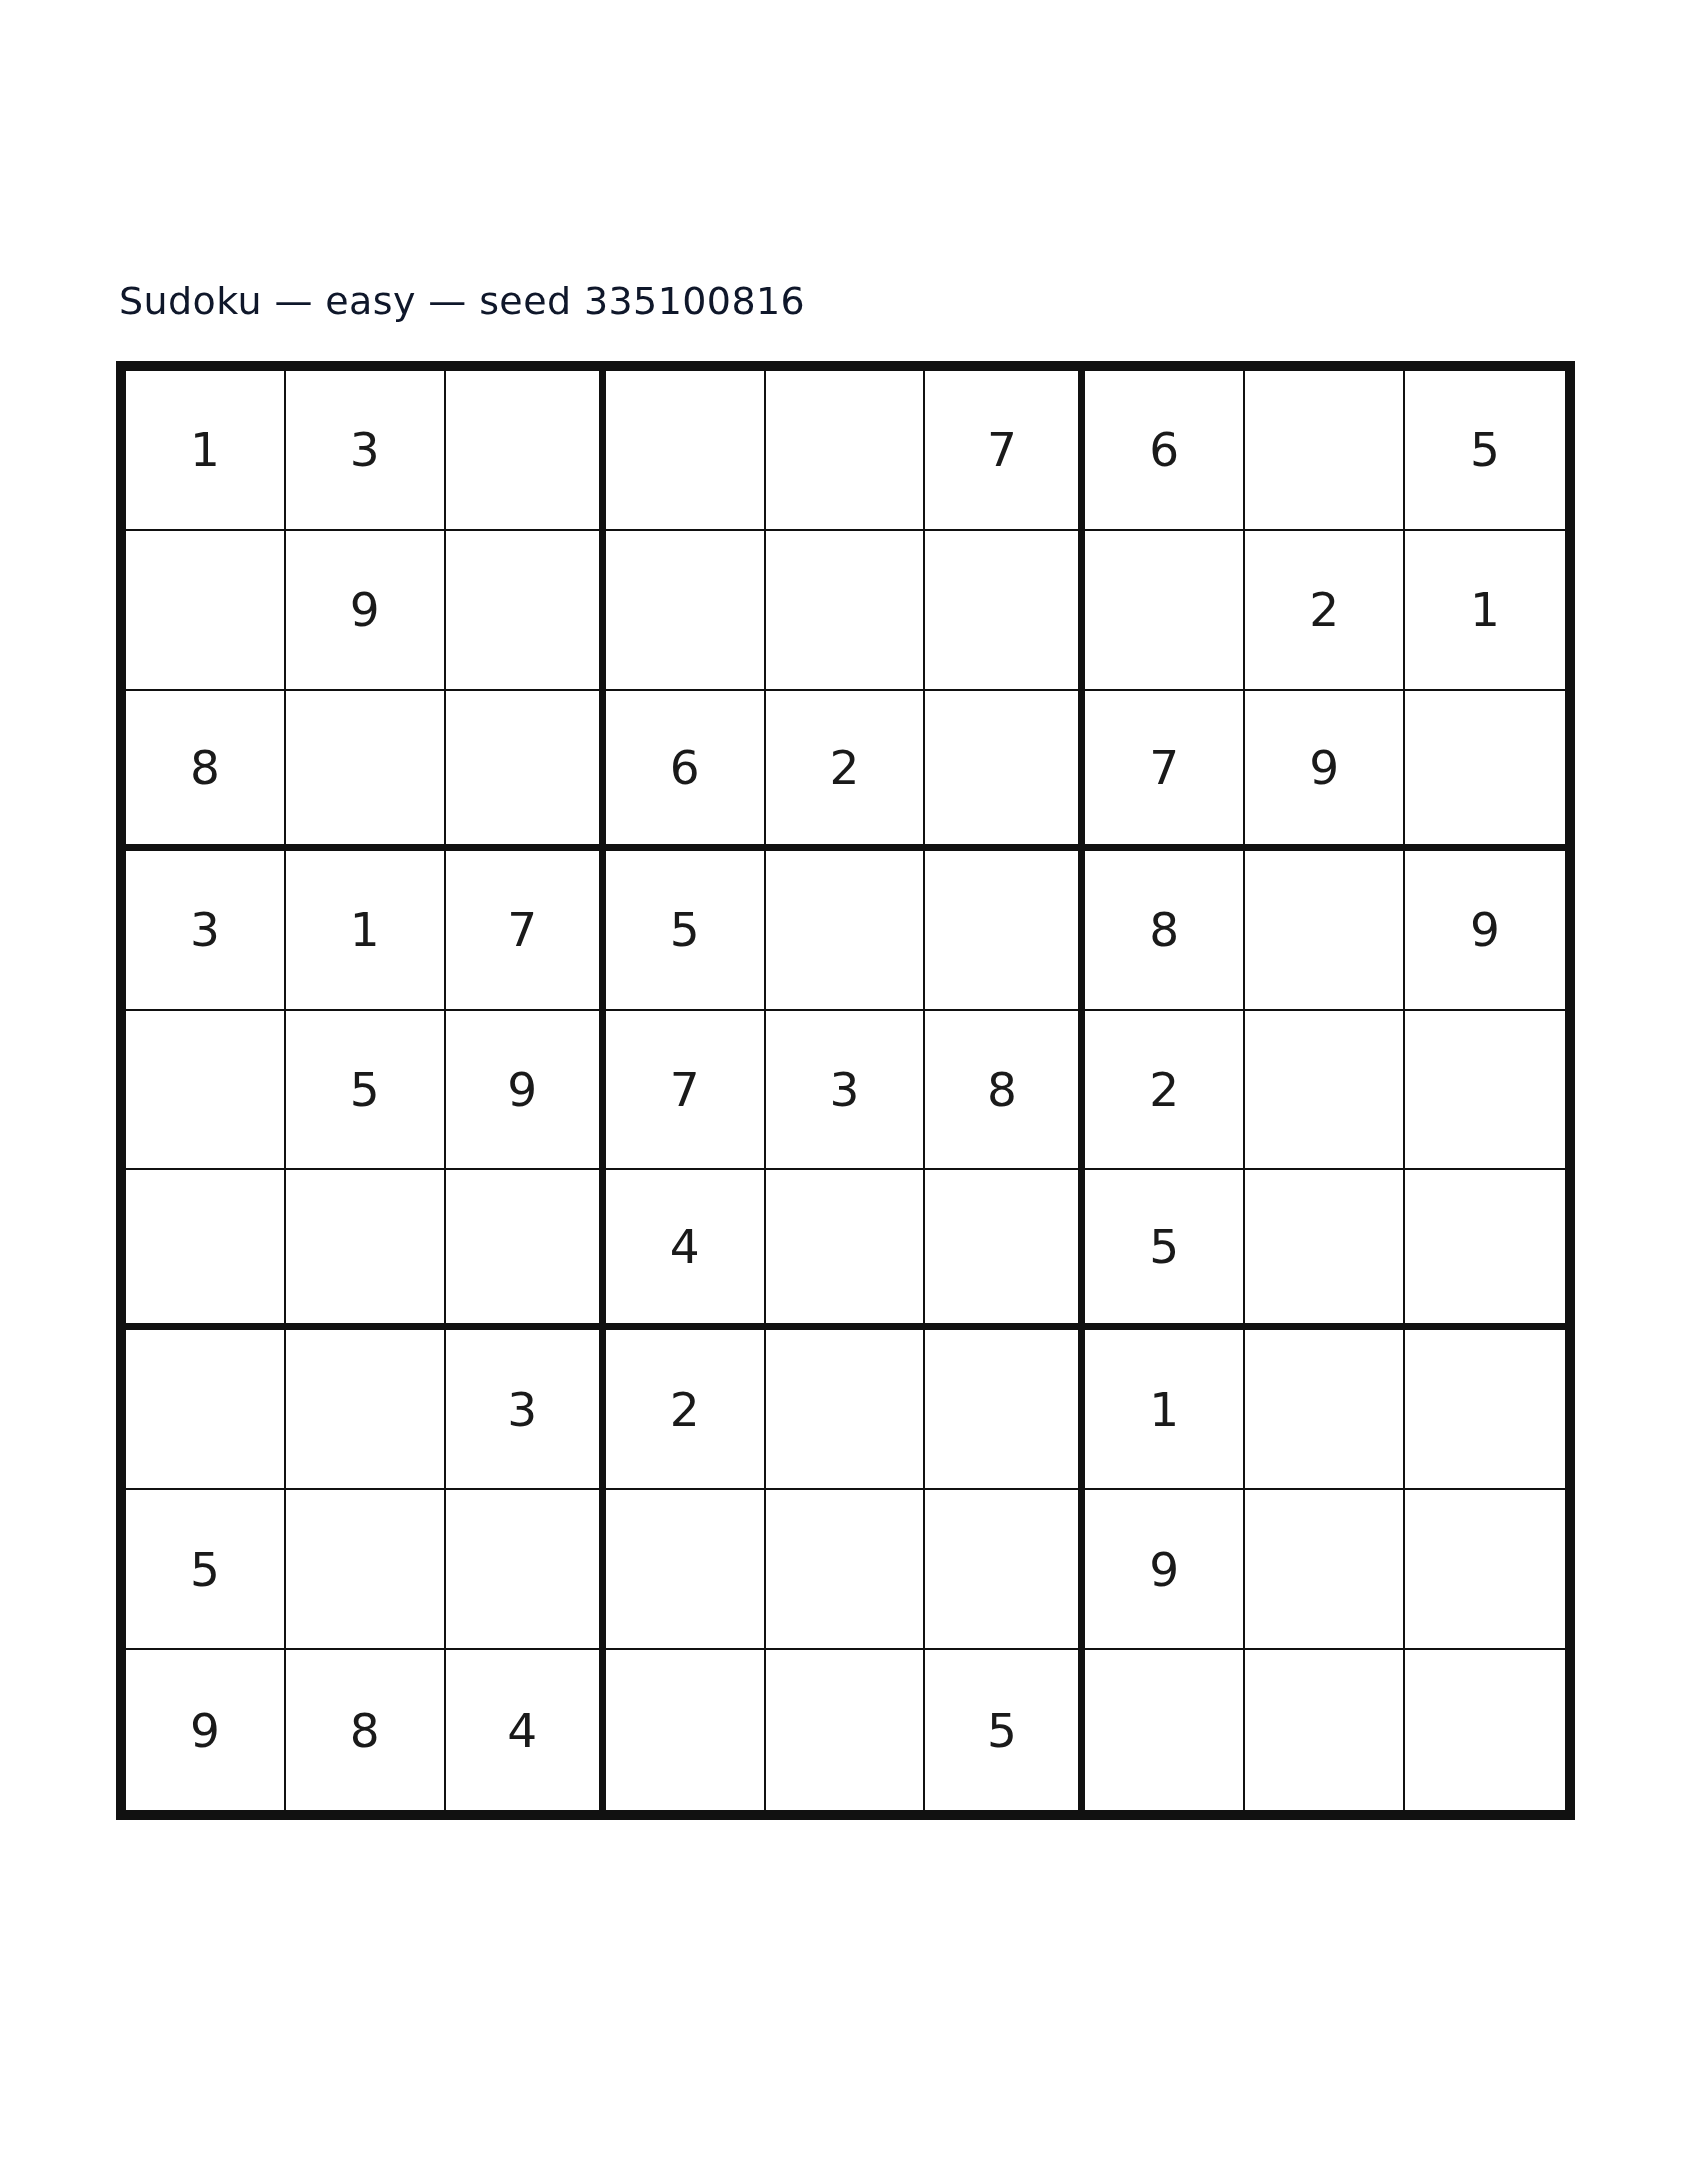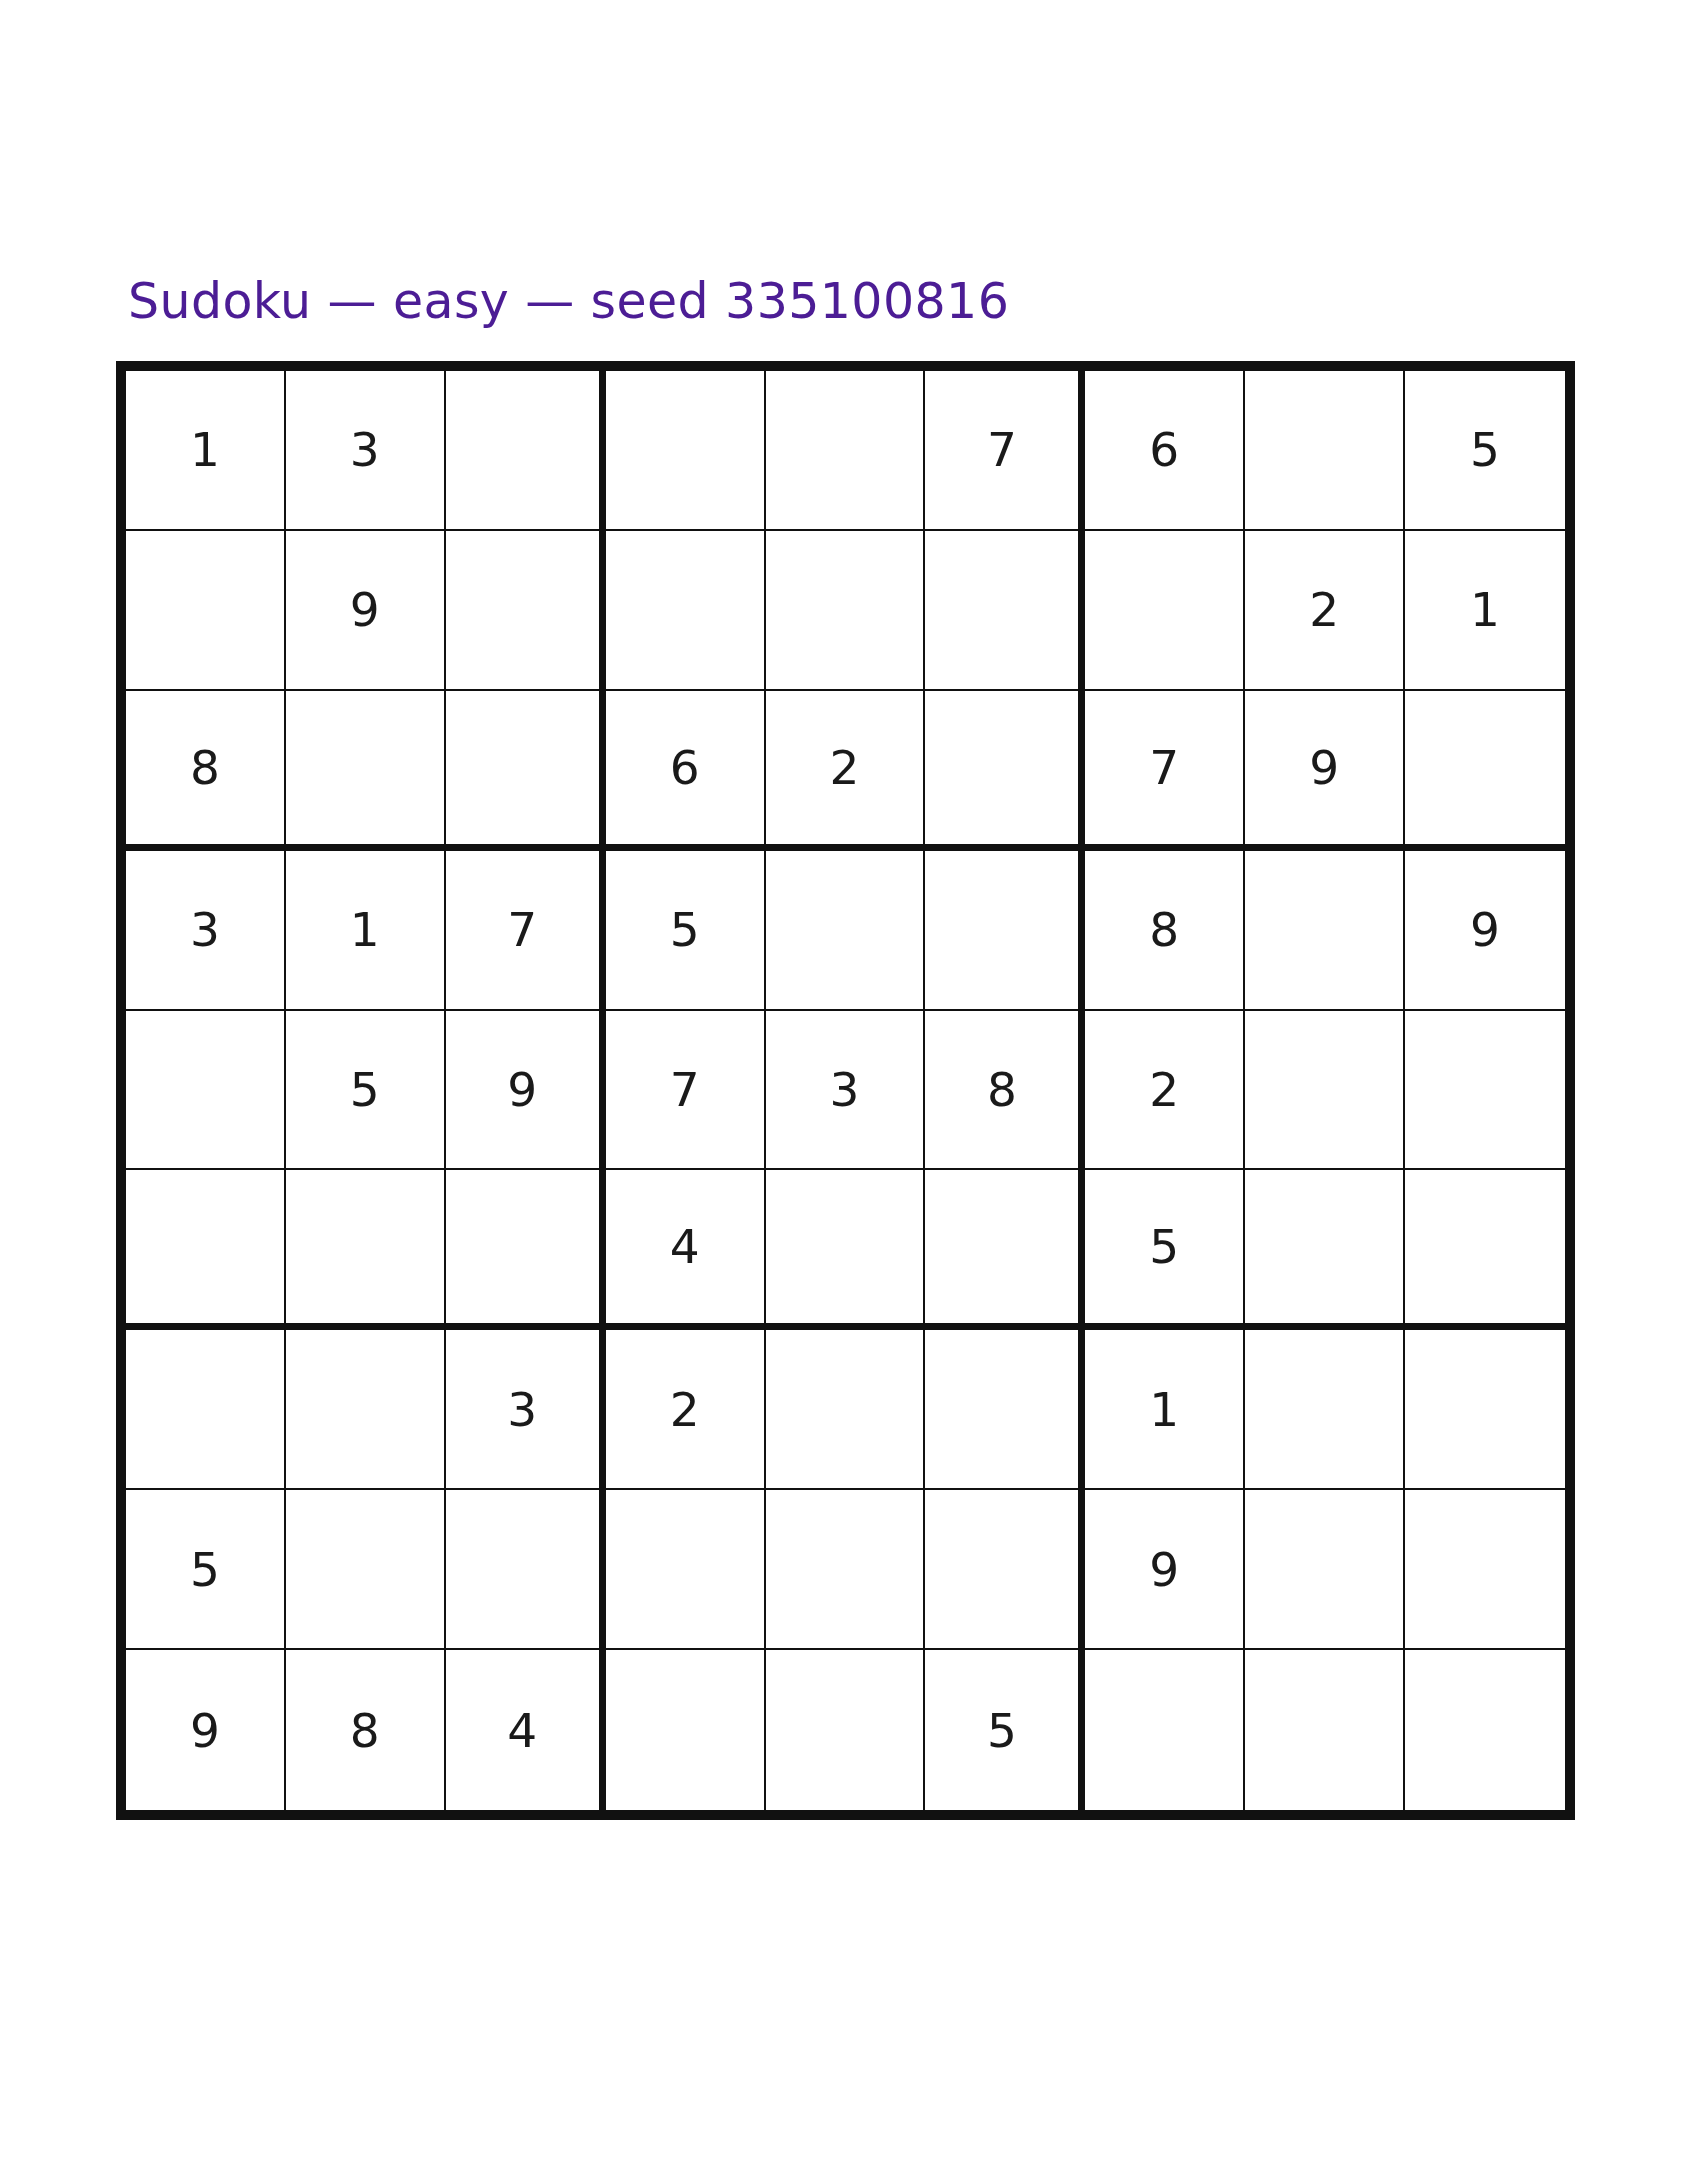--- a/index.html
+++ b/index.html
@@ -9,26 +9,26 @@
   }
   body {
     position: relative;
     width: 1687px;
     height: 2183px;
     font-family: "DejaVu Sans", "Liberation Sans", sans-serif;
     color: #1a1a1a;
   }
   .page-title {
     position: absolute;
-    left: 128px;
+    left: 119px;
     top: 278px;
-    font-size: 49px;
+    font-size: 38px;
     line-height: 47px;
     letter-spacing: 0.4px;
-    color: #4c1d95;
+    color: #0f172a;
     white-space: nowrap;
   }
   .sudoku-grid {
     position: absolute;
     left: 116px;
     top: 361px;
     width: 1459px;
     height: 1459px;
     box-sizing: border-box;
     border: 10px solid #111111;

